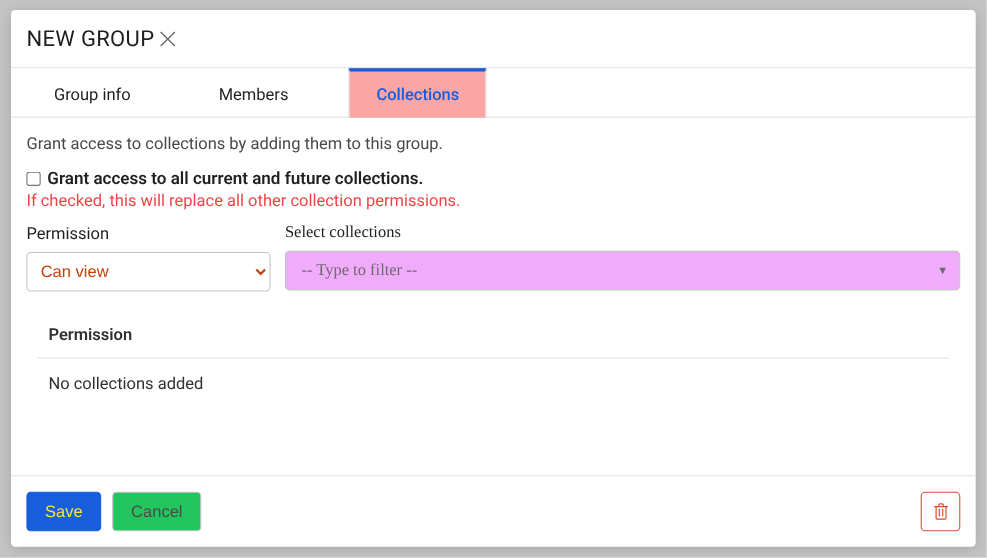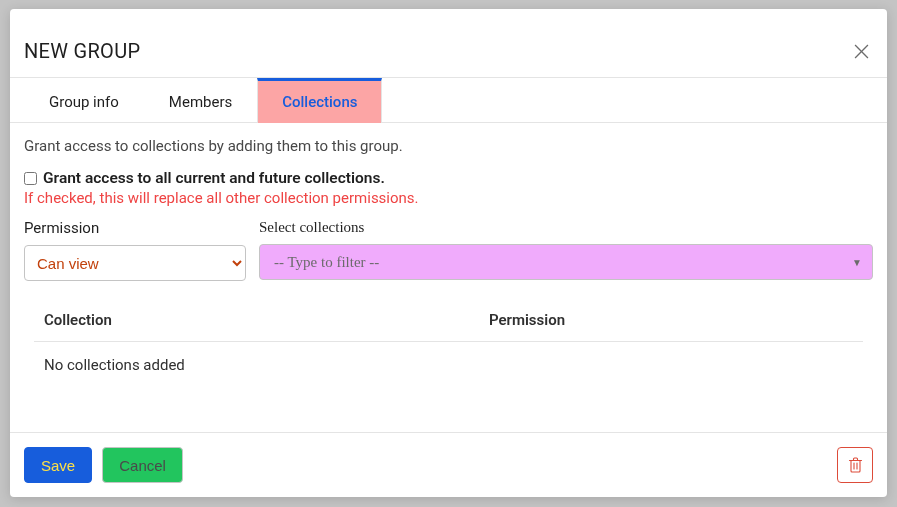--- a/index.html
+++ b/index.html
@@ -21,22 +21,22 @@
       bottom: 10px;
       background: #fff;
       border-radius: 4px;
       display: flex;
       flex-direction: column;
       box-shadow: 0 2px 12px rgba(0,0,0,0.15);
     }
     .modal-header {
       display: flex;
       align-items: center;
-      justify-content: space-between;
-      padding: 30px 14px 14px 14px;
+      justify-content: flex-start;
+      padding: 14px 14px 14px 14px;
       border-bottom: 1px solid #e4e4e4;
     }
     .modal-title {
       font-size: 20px;
       font-weight: 400;
       letter-spacing: 0.3px;
       color: #1f1f1f;
     }
     .close-btn {
       width: 24px;
@@ -46,20 +46,21 @@
       justify-content: center;
       cursor: pointer;
       color: #6b6b6b;
       background: none;
       border: none;
     }
     .tabs {
       display: flex;
       border-bottom: 1px solid #e4e4e4;
       padding-left: 14px;
+      gap: 30px;
     }
     .tab {
       padding: 14px 24px 12px 24px;
       cursor: pointer;
       color: #1f1f1f;
       font-size: 15px;
       position: relative;
       border: 1px solid transparent;
       border-bottom: none;
       margin-bottom: -1px;
@@ -242,21 +243,20 @@
         <label class="field-label">Select collections</label>
         <div class="multiselect">
           <span class="multiselect-placeholder">-- Type to filter --</span>
           <span class="multiselect-caret">▼</span>
         </div>
       </div>
     </div>
 
     <div class="table">
       <div class="table-head">
-        <div class="th-collection">Collection</div>
         <div class="th-permission">Permission</div>
       </div>
       <div class="table-empty">No collections added</div>
     </div>
   </div>
 
   <div class="modal-footer">
     <button class="btn btn-primary">Save</button>
     <button class="btn btn-secondary">Cancel</button>
     <div class="spacer"></div>

